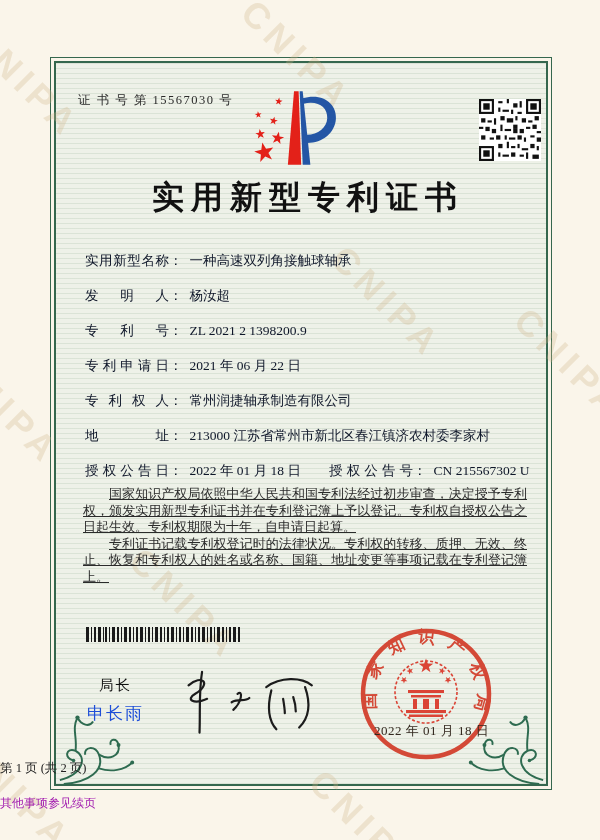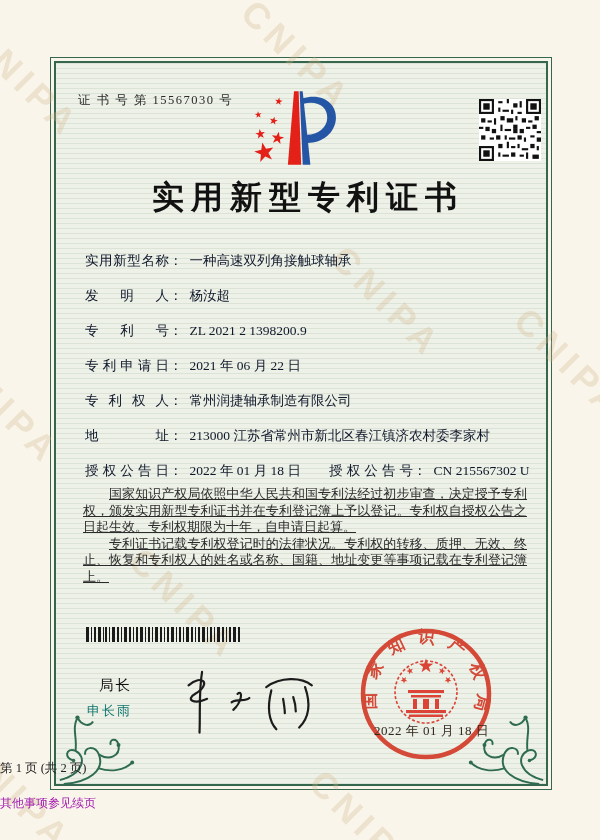--- a/index.html
+++ b/index.html
@@ -49,21 +49,21 @@
   .fvalue{margin-left:5px;}
   .grant-second{display:inline-block; margin-left:22px;}
   .grant-first{display:inline-block; width:222px;}
   .paras{
     left:83px; top:486px; width:444px; font-size:13px; line-height:16.6px;
     color:#2b2b2b; text-align:justify;
   }
   .paras p{margin:0; text-indent:2em;text-decoration:underline;}
   .barcode{left:86px; top:627px;}
   .signer-title{left:87px; top:676px; font-size:14.5px; letter-spacing:2px; color:#111;margin-left:12px;}
-  .signer-name{left:87px; top:702px; font-size:13px; letter-spacing:2px; color:#0f766e;}
+  .signer-name{left:87px; top:702px; font-size:17px; letter-spacing:2px; color:#1d4ed8;}
   .signature{left:176px; top:660px;}
   .seal{left:351px; top:620px; z-index:6;}
   .issue-date{left:374px; top:722px; z-index:7; font-size:13px; letter-spacing:0.5px; color:#33281f;}
   .page-info{left:0; top:760px; width:100%; font-size:12.5px; color:#222;}
   .note{left:0; top:795px; width:100%; text-align:left; font-size:12px; color:#a21caf; z-index:5;}
   .orn-left{left:54px; top:698px;}
   .orn-right{left:461px; top:698px; transform:scaleX(-1);}
 </style>
 </head>
 <body>

